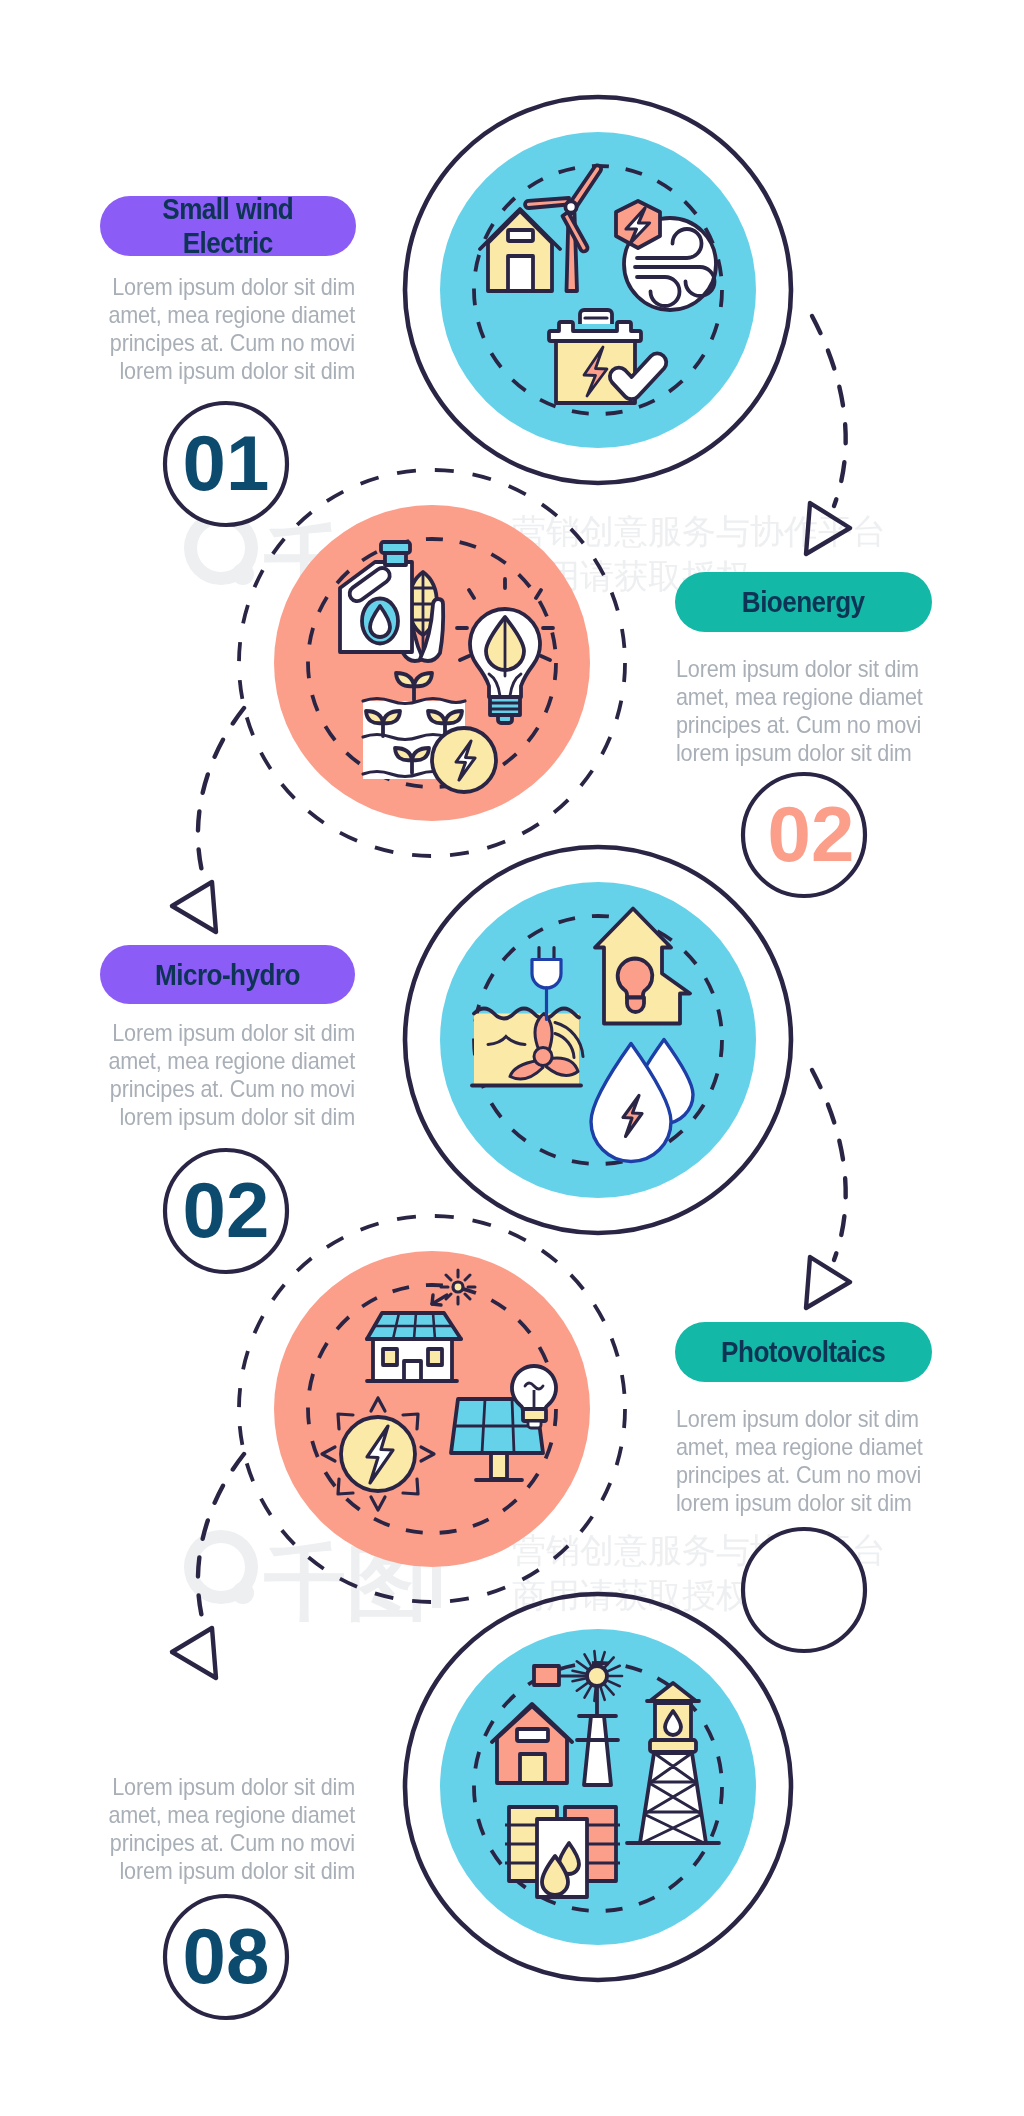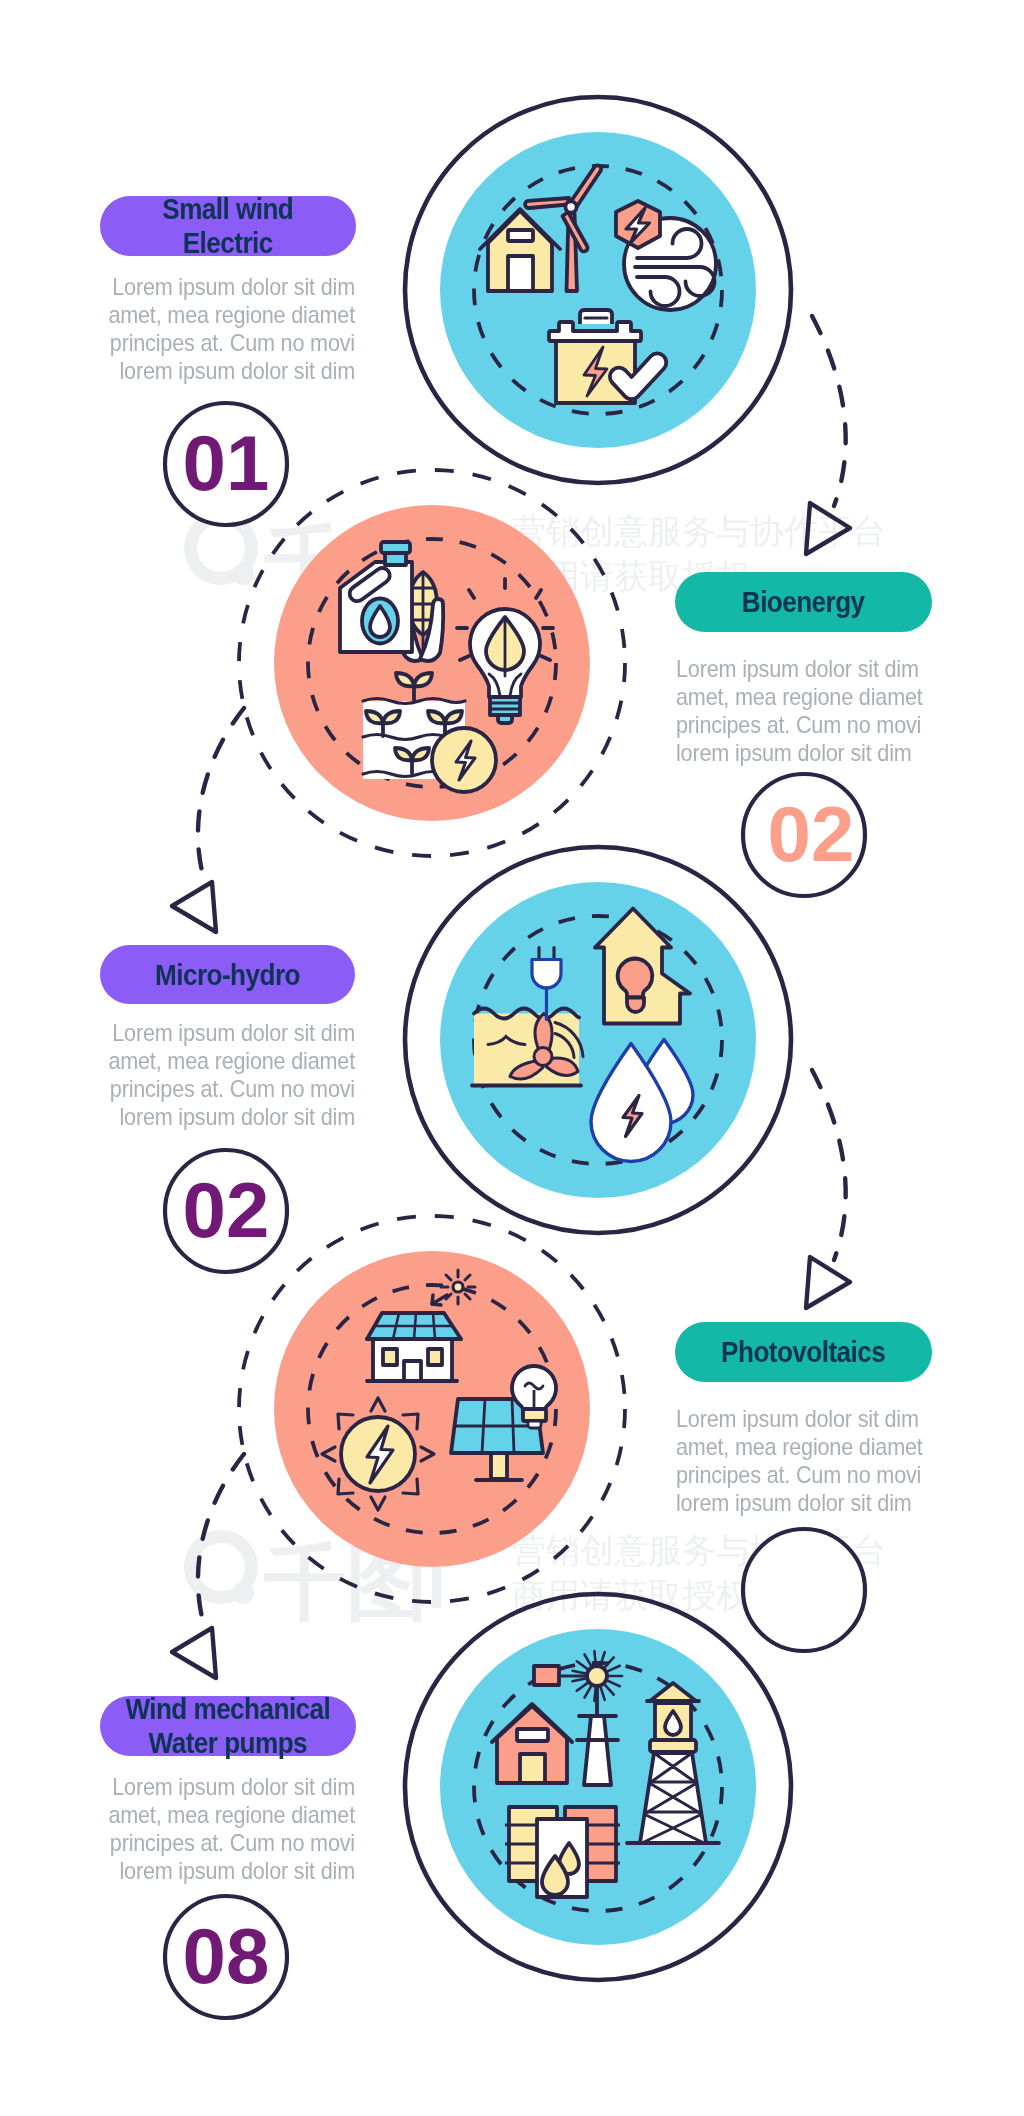--- a/index.html
+++ b/index.html
@@ -11,21 +11,21 @@
 .txtlayer{position:absolute;left:0;top:0;width:1024px;height:2116px;z-index:3;}
 .pill{position:absolute;border-radius:999px;display:flex;align-items:center;
       justify-content:center;text-align:center;font-weight:bold;font-size:29px;
       line-height:34px;color:#0d3355;letter-spacing:-0.6px;white-space:pre-line;}
 .body-text{position:absolute;color:#a9afb7;font-size:24px;line-height:28px;
            white-space:pre-line;letter-spacing:-0.2px;
            transform-origin:right top;}
 .body-text.left{transform-origin:left top;}
 .pill.cyan{background:#8b5cf6;}
 .pill.coral{background:#14b8a6;}
-.num.cyan{color:#701a75;}
+.num.cyan{color:#0c4a6e;}
 .num.coral{color:#fb9f8b;padding-left:7px;}
 .num{position:absolute;font-weight:bold;font-size:78px;line-height:78px;
      letter-spacing:0px;text-align:center;width:124px;}
 </style>
 </head>
 <body>
 
 <svg class="layer" id="wm" viewBox="0 0 1024 2116">
 <g transform="translate(184,511)">
       <g>
@@ -292,22 +292,20 @@
 <circle cx="226" cy="1211" r="61" fill="#fff" stroke="#2b2545" stroke-width="4.2"></circle>
 <circle cx="804" cy="1590" r="61" fill="#fff" stroke="#2b2545" stroke-width="4.2"></circle>
 <circle cx="226" cy="1957" r="61" fill="#fff" stroke="#2b2545" stroke-width="4.2"></circle>
 </svg>
 <div class="txtlayer">
 <div class="pill cyan" style="left:100px;top:196px;width:256px;height:60px"><span style="display:inline-block;transform:scaleX(0.90)">Small wind
 Electric</span></div>
 <div class="pill coral" style="left:675px;top:572px;width:257px;height:60px"><span style="display:inline-block;transform:scaleX(0.90)">Bioenergy</span></div>
 <div class="pill cyan" style="left:100px;top:945px;width:255px;height:59px"><span style="display:inline-block;transform:scaleX(0.90)">Micro-hydro</span></div>
 <div class="pill coral" style="left:675px;top:1322px;width:257px;height:60px"><span style="display:inline-block;transform:scaleX(0.90)">Photovoltaics</span></div>
-<div class="pill cyan" style="left:100px;top:1696px;width:256px;height:60px"><span style="display:inline-block;transform:scaleX(0.90)">Wind mechanical
-Water pumps</span></div>
 <div class="body-text" style="left:65px;top:273px;width:290px;text-align:right;transform:scaleX(0.90)">Lorem ipsum dolor sit dim
 amet, mea regione diamet
 principes at. Cum no movi
 lorem ipsum dolor sit dim</div>
 <div class="body-text left" style="left:676px;top:655px;width:290px;text-align:left;transform:scaleX(0.90)">Lorem ipsum dolor sit dim
 amet, mea regione diamet
 principes at. Cum no movi
 lorem ipsum dolor sit dim</div>
 <div class="body-text" style="left:65px;top:1019px;width:290px;text-align:right;transform:scaleX(0.90)">Lorem ipsum dolor sit dim
 amet, mea regione diamet

